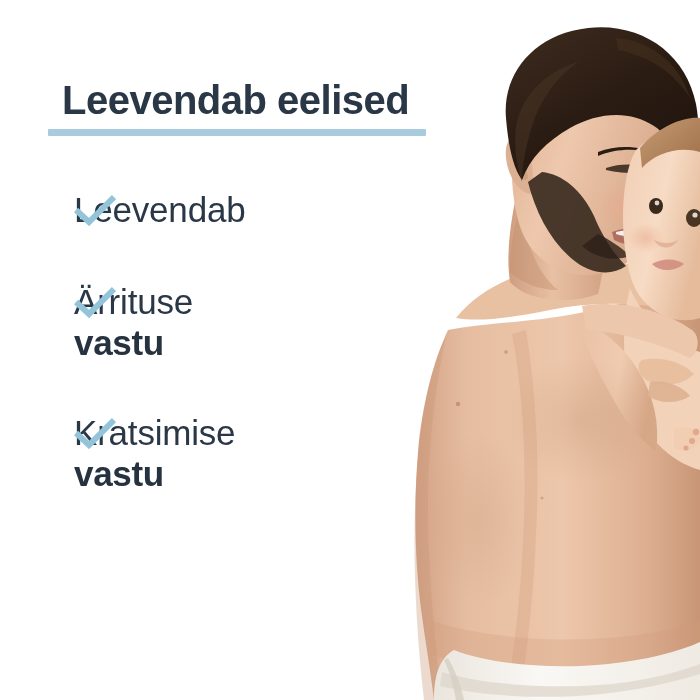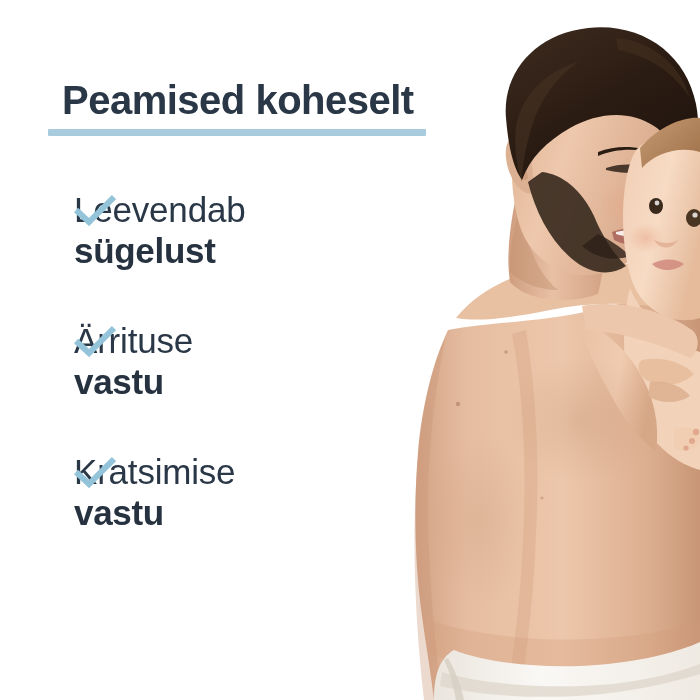--- a/index.html
+++ b/index.html
@@ -293,35 +293,34 @@
       <path d="M118 658 C 128 676, 132 690, 134 700 L 126 700 C 124 688, 120 672, 114 660 Z" fill="#d6cec2" opacity="0.8"></path>
 
       <circle cx="128" cy="404" r="2.2" fill="#a9765a" opacity="0.55"></circle>
       <circle cx="176" cy="352" r="1.8" fill="#a9765a" opacity="0.5"></circle>
       <circle cx="212" cy="498" r="1.6" fill="#a9765a" opacity="0.4"></circle>
     </svg>
   </div>
 
   <div class="text-panel">
 
-    <div class="headline">Peamised koheselt</div>
+    <div class="headline">Leevendab eelised</div>
 
     <div class="headline-rule"></div>
 
     <div class="benefits">
 
       <div class="benefit">
         <div class="check-wrap">
           <svg class="check-icon" viewBox="0 0 42 32">
             <path d="M2 16 L15 28 L40 3" fill="none" stroke="#93c4d9" stroke-width="6" stroke-linecap="butt" stroke-linejoin="miter"></path>
           </svg>
         </div>
         <div class="benefit-text">
           <span class="lead">Leevendab</span>
-          <span class="emph">sügelust</span>
         </div>
       </div>
 
       <div class="benefit">
         <div class="check-wrap">
           <svg class="check-icon" viewBox="0 0 42 32">
             <path d="M2 16 L15 28 L40 3" fill="none" stroke="#93c4d9" stroke-width="6" stroke-linecap="butt" stroke-linejoin="miter"></path>
           </svg>
         </div>
         <div class="benefit-text">

